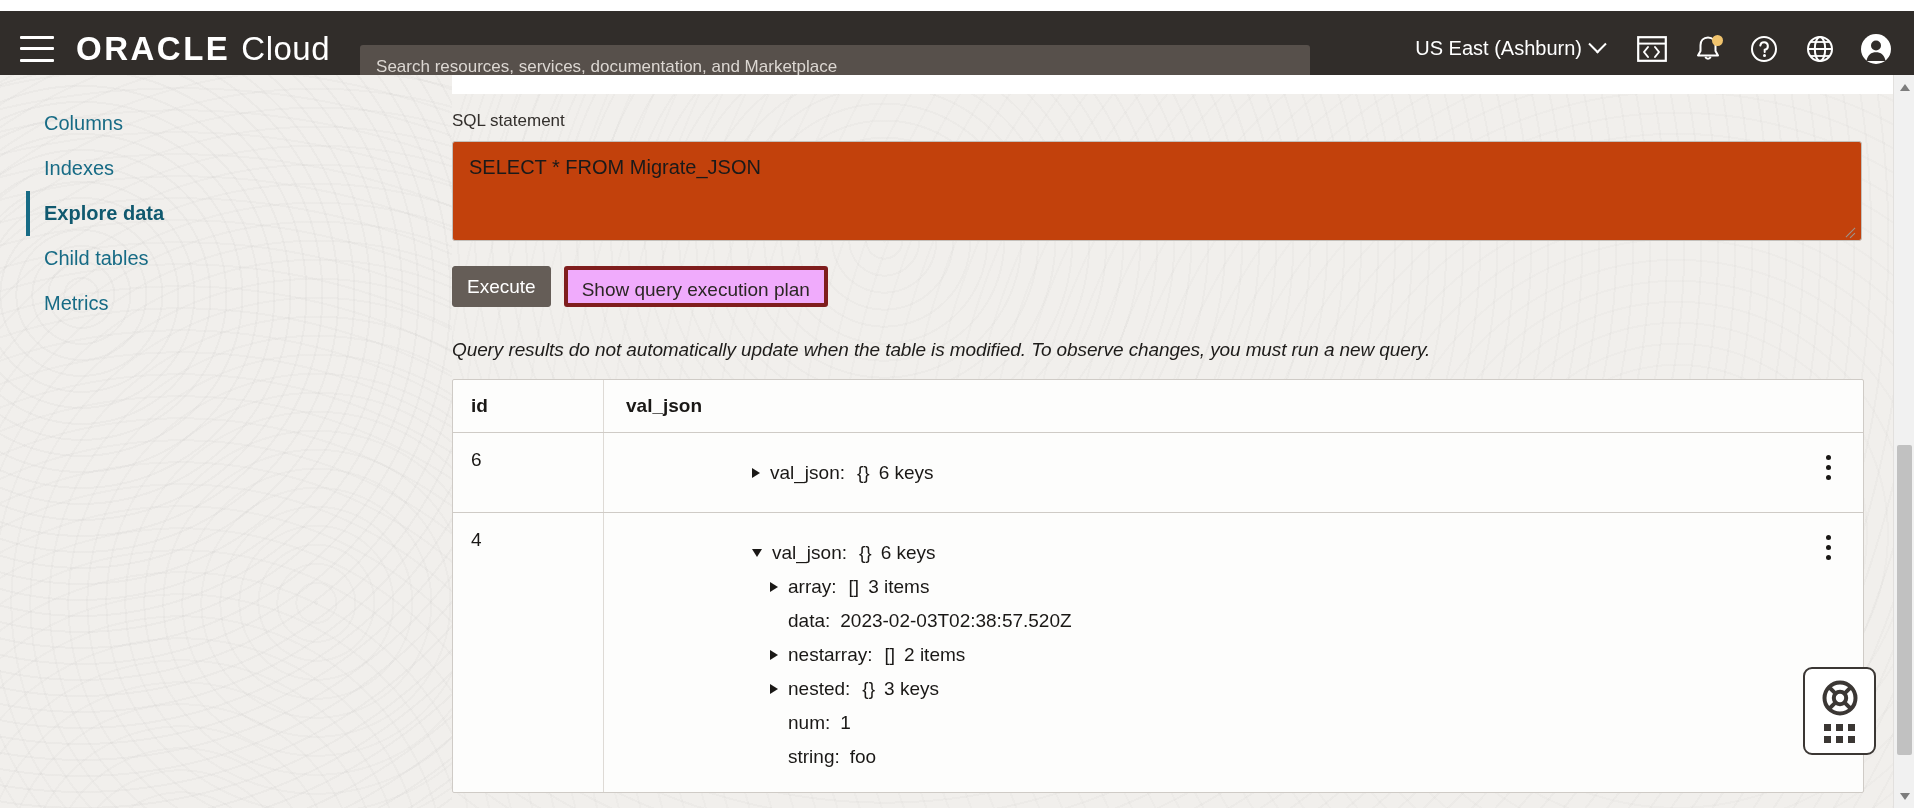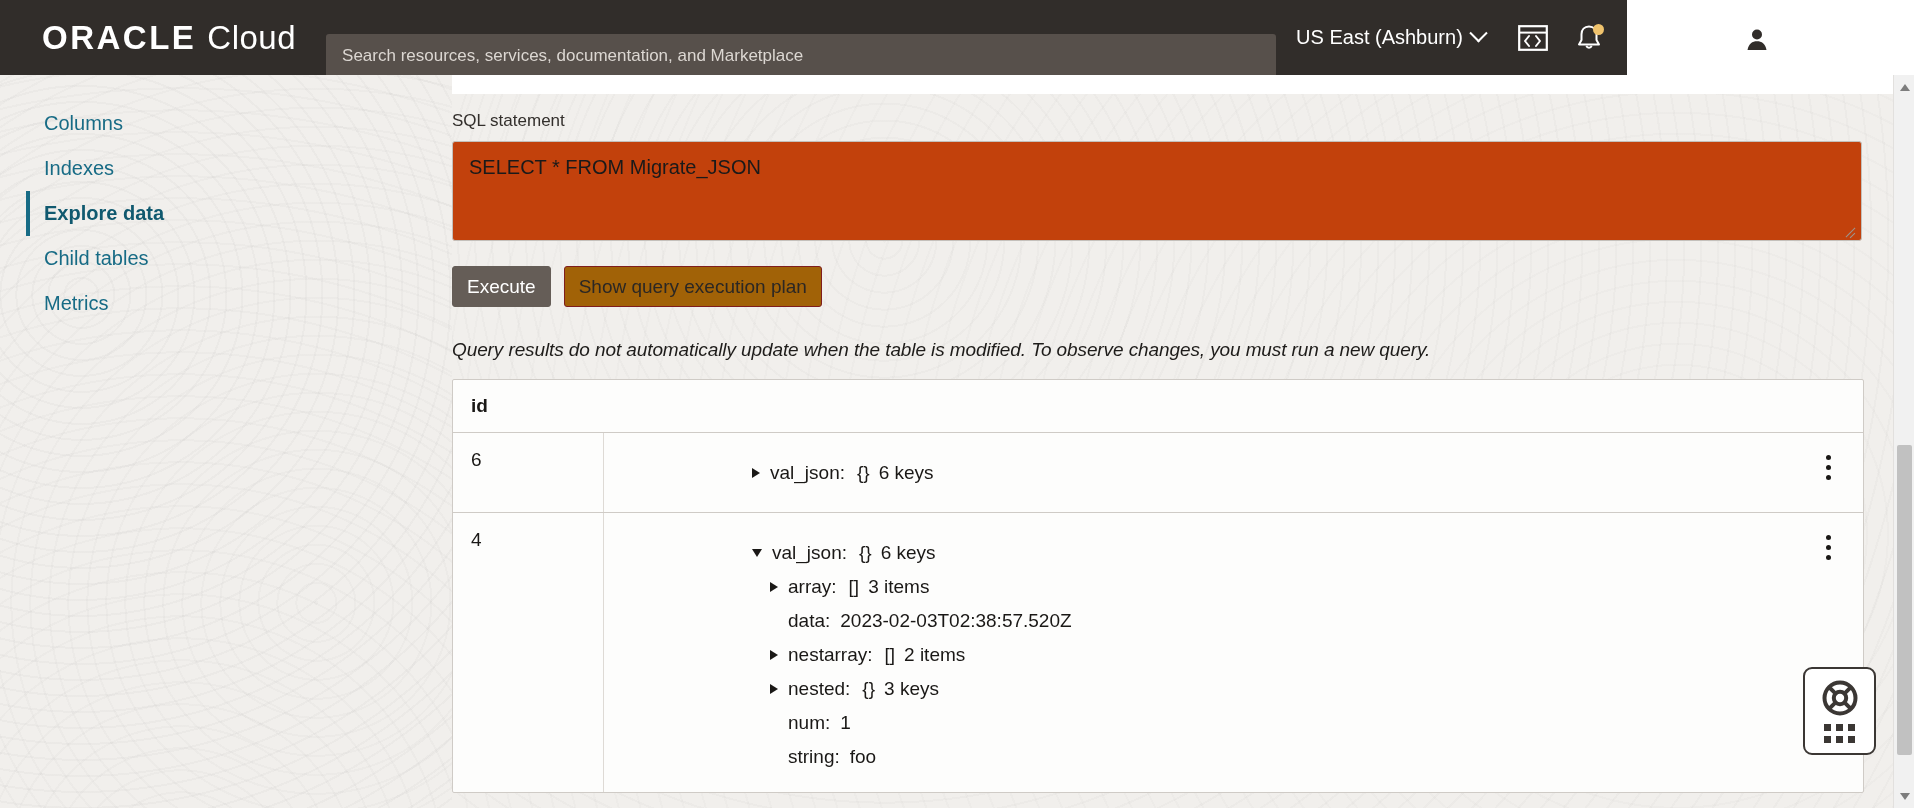--- a/index.html
+++ b/index.html
@@ -5,22 +5,22 @@
   * { box-sizing: border-box; margin: 0; padding: 0; }
   html, body {
     width: 1914px; height: 808px;
     overflow: hidden;
     font-family: "Liberation Sans", sans-serif;
     background: #ffffff;
   }
 
   
   .topbar {
-    position: absolute; top: 0; left: 0;
-    width: 1627px; height: 75px;
+    position: absolute; top: 11px; left: 0;
+    width: 1914px; height: 75px;
     background: #312d2a;
     display: flex; align-items: center;
   }
   .hamburger {
     width: 34px; height: 26px;
     margin-left: 20px; margin-right: 22px;
     display: flex; flex-direction: column; justify-content: space-between;
     cursor: pointer;
   }
   .hamburger span { display: block; height: 3px; width: 100%; background: #ffffff; border-radius: 1px; }
@@ -162,21 +162,21 @@
     border-radius: 3px;
     cursor: pointer;
     padding: 0 14px;
     height: 41px;
     line-height: 39px;
   }
   .btn-primary {
     background: #655d57; color: #ffffff; border: 1px solid #655d57;
   }
   .btn-secondary {
-    background: #a16207; color: #2b2724; border: 1px solid #7f1d1d;
+    background: #f0abfc; color: #2b2724; border: 4px solid #7f1d1d;
   }
 
   .notice {
     margin-top: 32px;
     font-size: 19px; font-style: italic;
     color: #1e1c1a;
     letter-spacing: -0.1px;
   }
 
   
@@ -399,20 +399,21 @@
         <button class="btn btn-primary">Execute</button>
         <button class="btn btn-secondary">Show query execution plan</button>
       </div>
 
       <div class="notice">Query results do not automatically update when the table is modified. To observe changes, you must run a new query.</div>
 
       <div class="rtable">
 
         <div class="rthead">
           <div class="rth col-id">id</div>
+          <div class="rth col-val">val_json</div>
         </div>
 
         <div class="rtrow">
           <div class="cell-id">6</div>
           <div class="cell-val">
             <div class="jline ind-0">
               <span class="tri tri-right"></span>
               <span class="jkey">val_json:</span>
               <span class="jtype">{}</span>
               <span class="jcount">6 keys</span>

